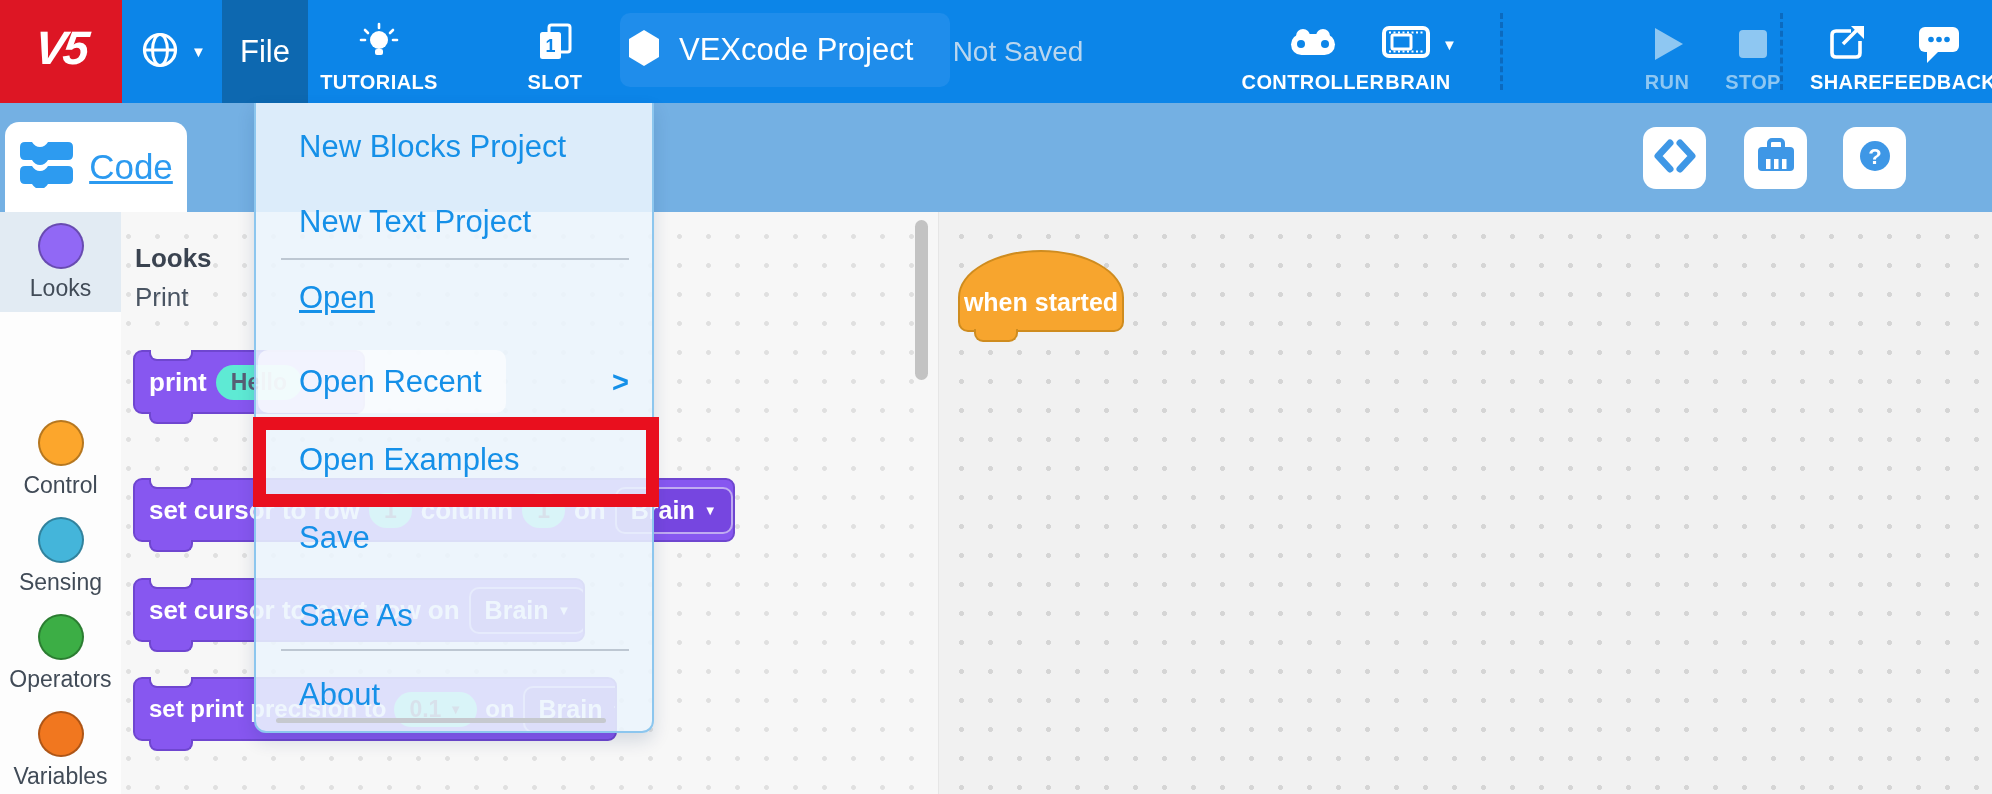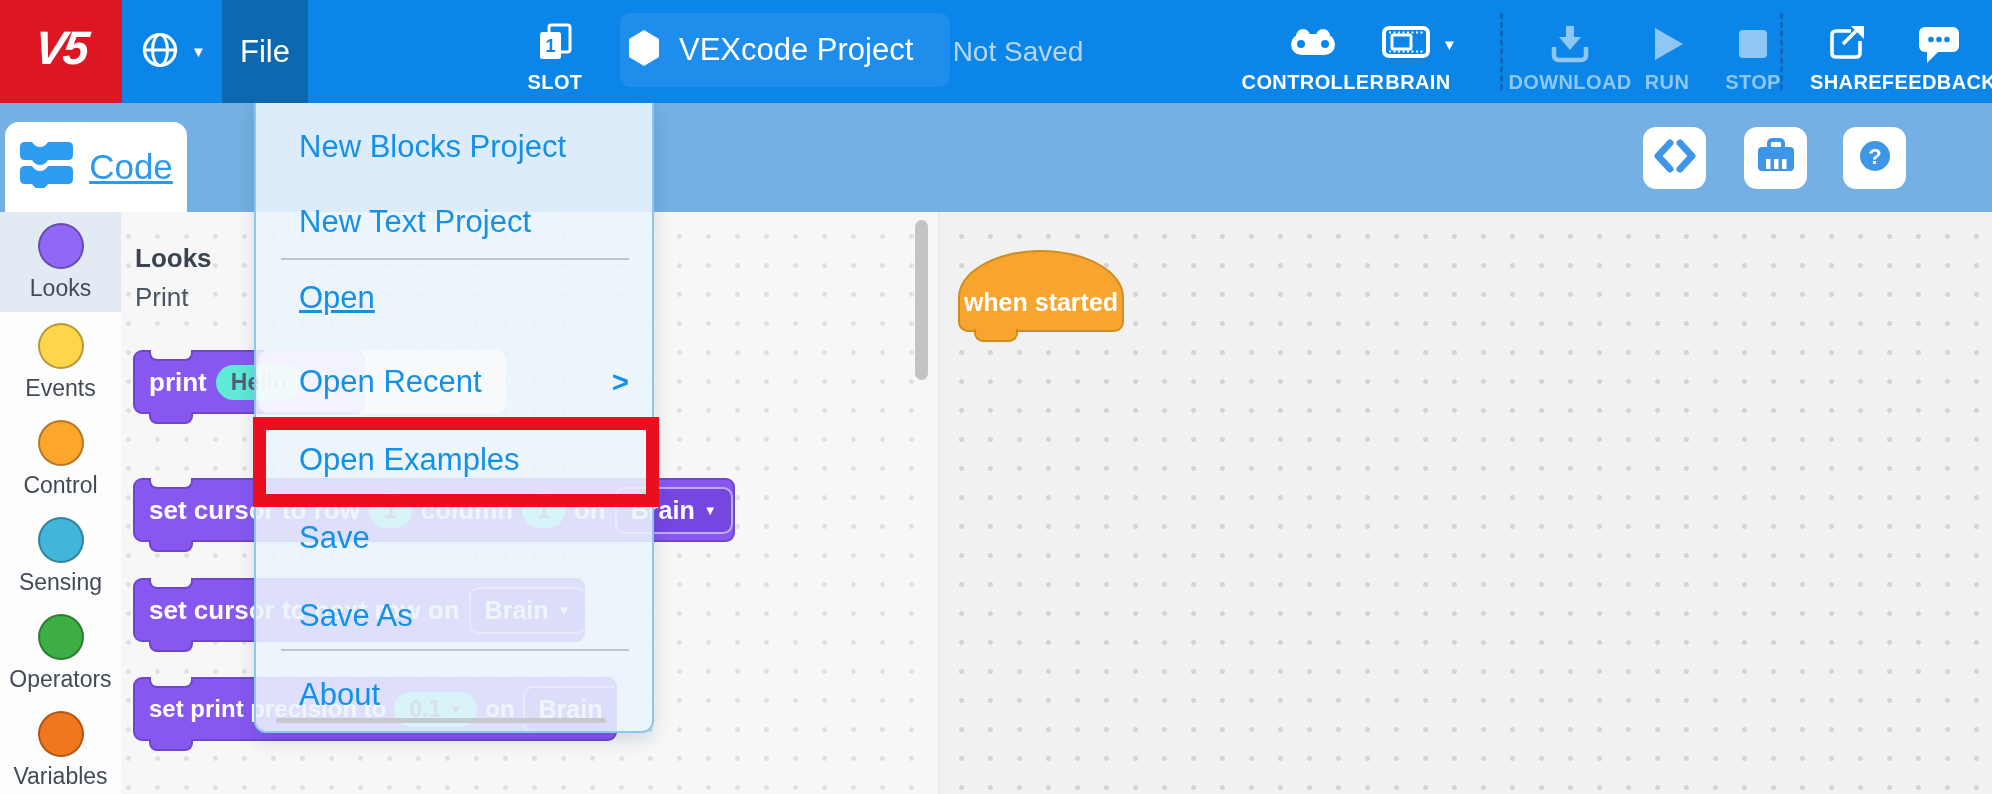--- a/index.html
+++ b/index.html
@@ -115,20 +115,36 @@
             <line x1="7" y1="22" x2="37" y2="22" stroke="#fff" stroke-width="3"></line>
           </svg>
       </span>
       <span class="caret">▼</span>
     </div>
 
     <div class="tbtn file-btn">
       <span>File</span>
     </div>
 
+    <div class="tbtn tutorials-btn">
+      <span class="ico">
+        <svg width="46" height="46" viewBox="0 0 46 46">
+            <circle cx="23" cy="19" r="9" fill="#fff"></circle>
+            <rect x="19" y="28" width="8" height="6" rx="2" fill="#fff"></rect>
+            <g stroke="#fff" stroke-width="2.6" stroke-linecap="round">
+              <line x1="23" y1="3" x2="23" y2="7"></line>
+              <line x1="9" y1="9" x2="12" y2="12"></line>
+              <line x1="37" y1="9" x2="34" y2="12"></line>
+              <line x1="5" y1="19" x2="9" y2="19"></line>
+              <line x1="37" y1="19" x2="41" y2="19"></line>
+            </g>
+          </svg>
+      </span>
+      <span class="lbl">TUTORIALS</span>
+    </div>
 
     <div class="tbtn slot-btn">
       <span class="ico">
         <svg width="46" height="46" viewBox="0 0 46 46">
             <rect x="17" y="4" width="21" height="27" rx="2.5" fill="none" stroke="#fff" stroke-width="3"></rect>
             <rect x="8" y="11" width="21" height="27" rx="2.5" fill="#fff"></rect>
             <text x="18.5" y="31" text-anchor="middle" font-family="Liberation Sans, sans-serif" font-size="18" font-weight="bold" fill="#0c85e8">1</text>
           </svg>
       </span>
       <span class="lbl">SLOT</span>
@@ -167,30 +183,20 @@
               <line x1="10" y1="30.5" x2="44" y2="30.5" stroke="#fff" stroke-width="1.8" stroke-dasharray="2 2.5"></line>
             </svg>
         </span>
         <span class="caret">▼</span>
       </span>
       <span class="lbl">BRAIN</span>
     </div>
 
     <div class="vsep" style="left:1500px;"></div>
 
-    <div class="tbtn download-btn disabled">
-      <span class="ico">
-        <svg width="50" height="44" viewBox="0 0 50 44">
-            <rect x="21" y="4" width="8" height="12" fill="#8ec7f2"></rect>
-            <polygon points="14,15 36,15 25,28" fill="#8ec7f2"></polygon>
-            <path d="M9,25 v8 q0,5 5,5 h22 q5,0 5,-5 v-8" fill="none" stroke="#8ec7f2" stroke-width="4.5"></path>
-          </svg>
-      </span>
-      <span class="lbl">DOWNLOAD</span>
-    </div>
 
     <div class="tbtn run-btn disabled">
       <span class="ico">
         <svg width="40" height="40" viewBox="0 0 40 40">
             <polygon points="8,4 36,20 8,36" fill="#8ec7f2"></polygon>
           </svg>
       </span>
       <span class="lbl">RUN</span>
     </div>
 
@@ -269,24 +275,20 @@
       </span>
     </div>
   </div>
 
   <div class="main">
 
     <div class="sidebar">
       <div class="cat selected" style="top:0;">
         <span class="dot" style="background-color: rgb(145, 104, 245);"></span>
         <span class="clabel">Looks</span>
-      </div>
-      <div class="cat" style="top:100px;">
-        <span class="dot" style="background-color: rgb(255, 213, 74);"></span>
-        <span class="clabel">Events</span>
       </div>
       <div class="cat" style="top:197px;">
         <span class="dot" style="background-color: rgb(252, 166, 44);"></span>
         <span class="clabel">Control</span>
       </div>
       <div class="cat" style="top:391px;">
         <span class="dot" style="background-color: rgb(60, 174, 69);"></span>
         <span class="clabel">Operators</span>
       </div>
       <div class="cat" style="top:294px;">

